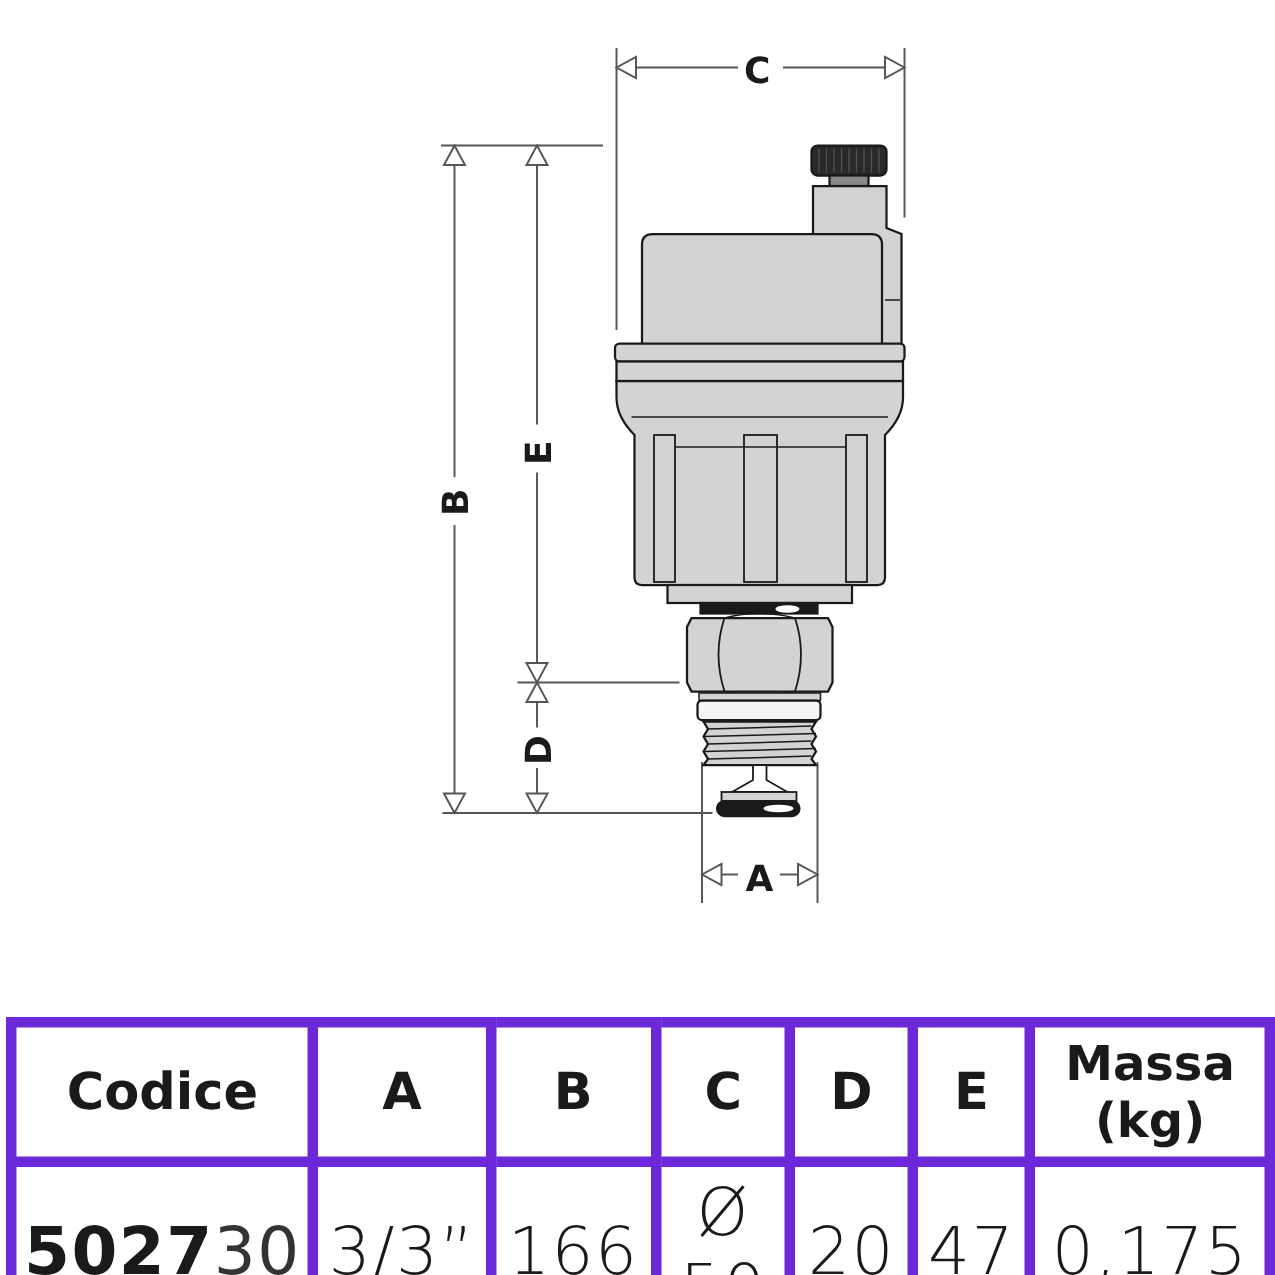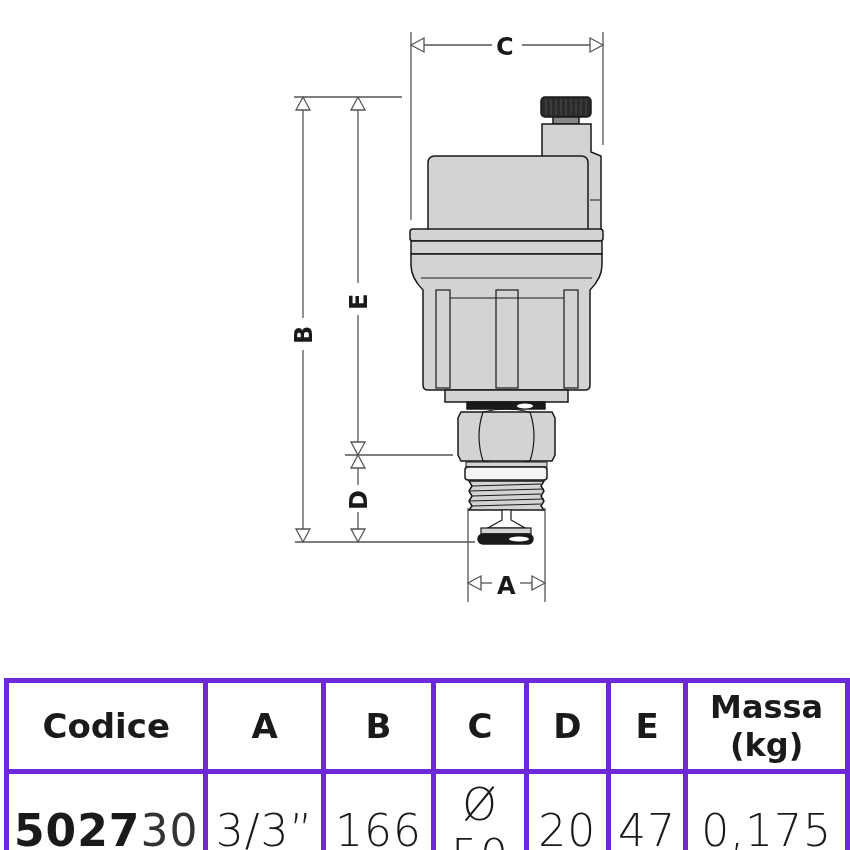--- a/index.html
+++ b/index.html
@@ -1,20 +1,20 @@
 <!DOCTYPE html>
 <html><head>
 <meta charset="utf-8">
 <style>
   html, body { margin:0; padding:0; background:#ffffff; }
   body { width:850px; height:850px; position:relative; overflow:hidden; font-family:"DejaVu Sans", sans-serif; }
   #drawing { position:absolute; left:0; top:0; width:850px; height:650px; }
   .dimlabel { font-family:"DejaVu Sans", sans-serif; font-weight:bold; font-size:24px; fill:#1a1a1a; }
   table.spec { position:absolute; left:4px; top:678px; border-collapse:collapse; }
-  table.spec td, table.spec th { border:5px solid #6d28d9; padding:5px; text-align:center; color:#1a1a1a; }
+  table.spec td, table.spec th { border:7px solid #6d28d9; padding:5px; text-align:center; color:#1a1a1a; }
   table.spec th { height:58px; font-family:"DejaVu Sans", sans-serif; font-weight:bold; font-size:34px; }
   table.spec th.massa { font-size:32px; }
   table.spec td { height:60px; font-family:"DejaVu Sans", sans-serif; font-weight:200; font-size:44px; letter-spacing:1px; }
   .code-bold { font-weight:bold; }
   .code-light { font-weight:normal; color:#333; }
   td.val { font-weight:normal; color:#333; }
 </style>
 </head>
 <body>
 

